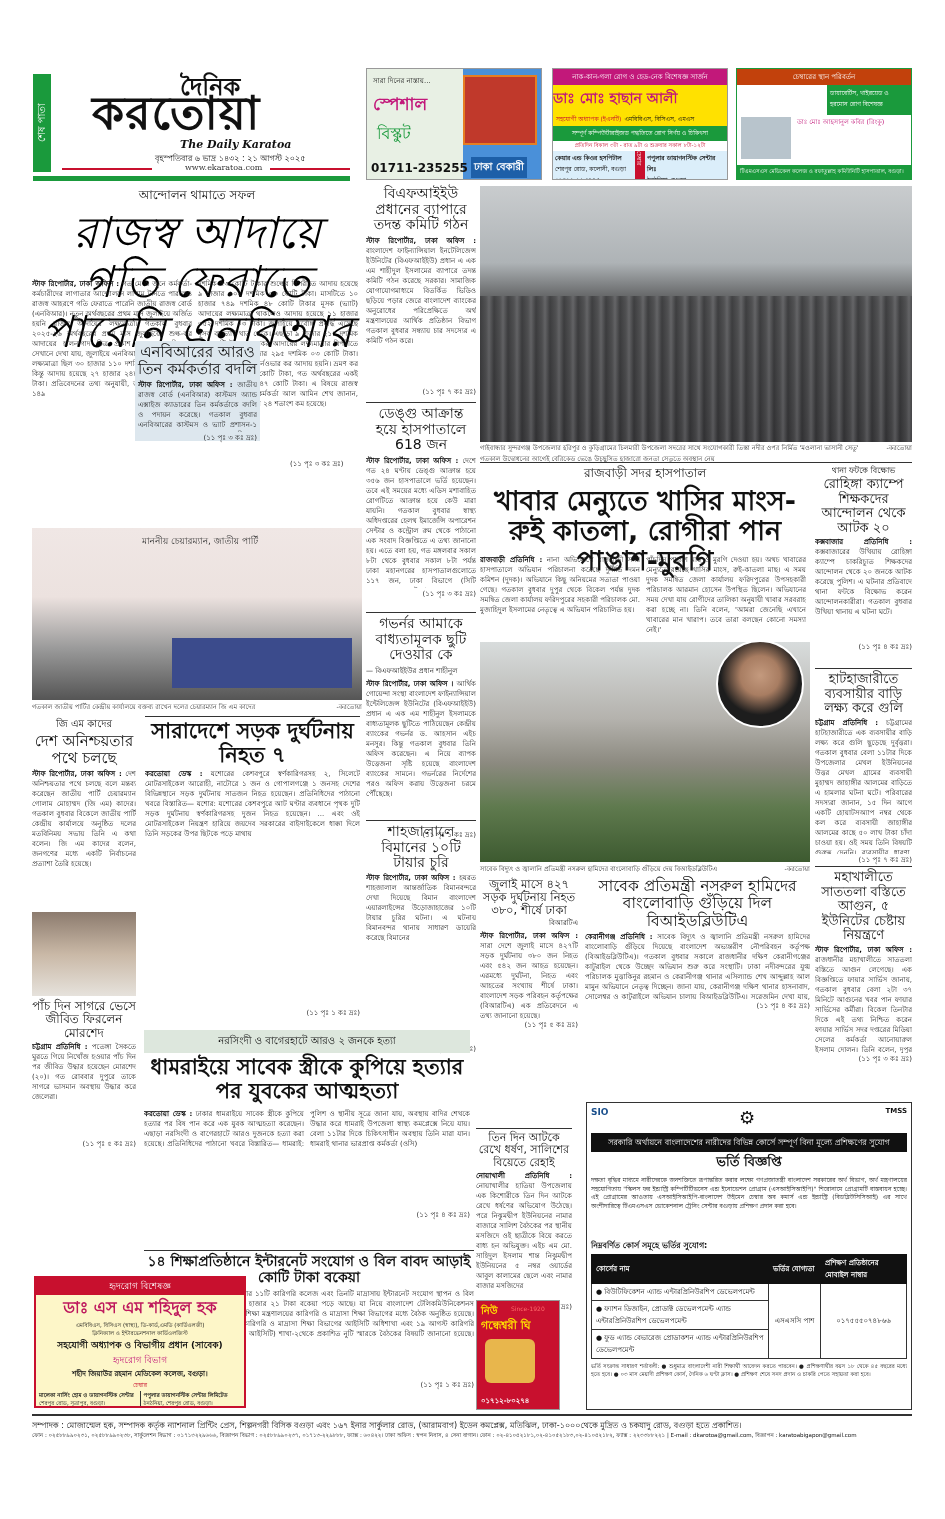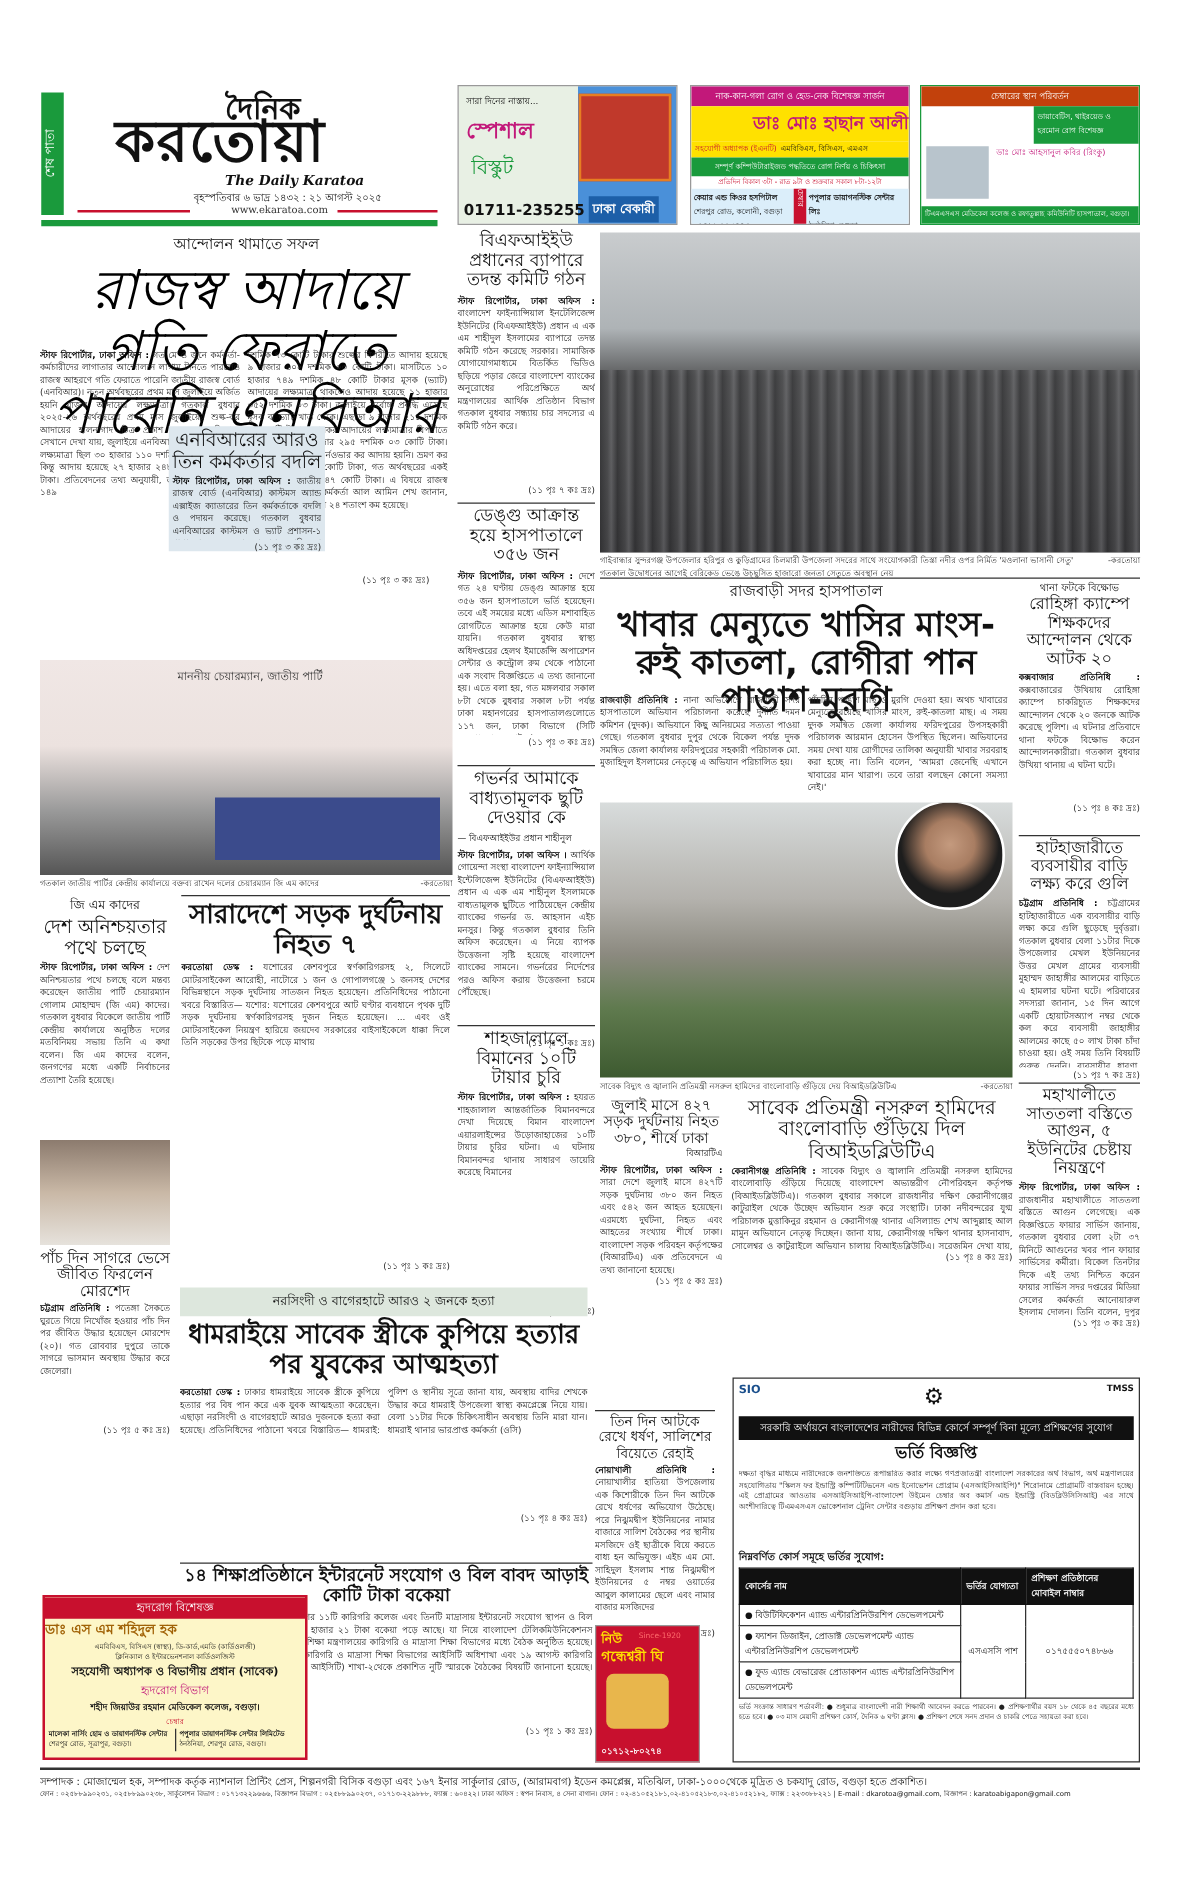--- a/index.html
+++ b/index.html
@@ -40,21 +40,21 @@
   <div class="abs" style="left:6px;top:6px;font-size:7px;">সারা দিনের নাস্তায়...</div>
   <div class="abs" style="left:6px;top:22px;font-size:17px;font-weight:bold;color:#c2187a;">স্পেশাল</div>
   <div class="abs" style="left:10px;top:52px;font-size:16px;font-weight:normal;color:#1a9a3c;">বিস্কুট</div>
   <div class="abs" style="left:4px;top:92px;font-size:12px;font-weight:bold;">01711-235255</div>
   <div class="abs" style="left:96px;top:6px;width:74px;height:70px;background:#c0392b;border:2px solid #e67e22;"></div>
   <div class="abs" style="left:104px;top:88px;background:#1d5fa8;color:#fff;font-size:10px;font-weight:bold;padding:2px 3px;">ঢাকা বেকারী</div>
 </div>
 
 <div class="abs ad" style="left:552px;top:68px;width:176px;height:112px;background:#fff;">
   <div style="background:#c2187a;color:#fff;font-size:7px;text-align:center;padding:2px;">নাক-কান-গলা রোগ ও হেড-নেক বিশেষজ্ঞ সার্জন</div>
-  <div style="background:#ffe100;color:#c2187a;font-size:14px;font-weight:bold;text-align:right;padding:2px 0;">ডাঃ মোঃ হাছান আলী</div>
+  <div style="background:#ffe100;color:#c2187a;font-size:14px;font-weight:bold;text-align:left;padding:2px 0;">ডাঃ মোঃ হাছান আলী</div>
   <div style="background:#ffe100;font-size:6px;display:flex;gap:3px;padding:1px 3px;">
       <span style="color:#c8102e;">সহযোগী অধ্যাপক (ইএনটি)</span>
       <span>এমবিবিএস, বিসিএস, এমএস</span>
     </div>
   <div style="background:#1a9a3c;color:#fff;font-size:6px;text-align:center;padding:2px;">সম্পূর্ণ কম্পিউটারাইজড পদ্ধতিতে রোগ নির্ণয় ও চিকিৎসা</div>
   <div style="font-size:5.5px;color:#c8102e;text-align:center;padding:1px;">প্রতিদিন বিকাল ৩টা - রাত ৯টা ও শুক্রবার সকাল ৮টা-১২টা</div>
   <div style="display:flex;font-size:6px;background:#dbeefa;height:40px;">
     <div style="flex:1;padding:2px;">
         <div style="font-weight:bold;">কেয়ার এন্ড কিওর হসপিটাল</div>
         <div>শেরপুর রোড, কলোনী, বগুড়া</div>
@@ -90,21 +90,21 @@
   <div class="cont" style="text-align:right;">(১১ পৃঃ ৩ কঃ দ্রঃ)</div>
 </div>
 
 <div class="abs" style="left:366px;top:186px;width:110px;">
   <div class="hl" style="font-size:14px;font-weight:normal;">বিএফআইইউ প্রধানের ব্যাপারে তদন্ত কমিটি গঠন</div>
   <div class="body-text" style="margin-top:3px;height:150px;"><b>স্টাফ রিপোর্টার, ঢাকা অফিস :</b> <span>বাংলাদেশ ফাইন্যান্সিয়াল ইনটেলিজেন্স ইউনিটের (বিএফআইইউ) প্রধান এ এক এম শাহীদুল ইসলামের ব্যাপারে তদন্ত কমিটি গঠন করেছে সরকার। সামাজিক যোগাযোগমাধ্যমে বিতর্কিত ভিডিও ছড়িয়ে পড়ার জেরে বাংলাদেশ ব্যাংকের অনুরোধের পরিপ্রেক্ষিতে অর্থ মন্ত্রণালয়ের আর্থিক প্রতিষ্ঠান বিভাগ গতকাল বুধবার সন্ধ্যায় চার সদস্যের এ কমিটি গঠন করে।</span></div>
   <div class="cont" style="text-align:right;">(১১ পৃঃ ৭ কঃ দ্রঃ)</div>
 </div>
 
 <div class="abs" style="left:366px;top:402px;width:110px;border-top:1px solid #333;padding-top:3px;">
-  <div class="hl" style="font-size:14px;font-weight:normal;">ডেঙ্গু আক্রান্ত হয়ে হাসপাতালে ৩৫৬ জন</div>
+  <div class="hl" style="font-size:14px;font-weight:normal;">ডেঙ্গু আক্রান্ত হয়ে হাসপাতালে 618 জন</div>
   <div class="body-text" style="margin-top:3px;height:132px;"><b>স্টাফ রিপোর্টার, ঢাকা অফিস :</b> <span>দেশে গত ২৪ ঘণ্টায় ডেঙ্গু আক্রান্ত হয়ে ৩৫৬ জন হাসপাতালে ভর্তি হয়েছেন। তবে এই সময়ের মধ্যে এডিস মশাবাহিত রোগটিতে আক্রান্ত হয়ে কেউ মারা যায়নি। গতকাল বুধবার স্বাস্থ্য অধিদপ্তরের হেলথ ইমার্জেন্সি অপারেশন সেন্টার ও কন্ট্রোল রুম থেকে পাঠানো এক সংবাদ বিজ্ঞপ্তিতে এ তথ্য জানানো হয়। এতে বলা হয়, গত মঙ্গলবার সকাল ৮টা থেকে বুধবার সকাল ৮টা পর্যন্ত ঢাকা মহানগরের হাসপাতালগুলোতে ১১৭ জন, ঢাকা বিভাগে (সিটি করপোরেশনের বাইরে)</span></div>
   <div class="cont" style="text-align:right;">(১১ পৃঃ ৩ কঃ দ্রঃ)</div>
 </div>
 
 <div class="abs" style="left:366px;top:612px;width:110px;border-top:1px solid #333;padding-top:3px;">
   <div class="hl" style="font-size:14px;font-weight:normal;">গভর্নর আমাকে বাধ্যতামূলক ছুটি দেওয়ার কে</div>
   <div style="font-size:7px;margin-top:2px;">— বিএফআইইউর প্রধান শাহীনুল</div>
   <div class="body-text" style="margin-top:2px;height:150px;"><b>স্টাফ রিপোর্টার, ঢাকা অফিস ।</b> <span>আর্থিক গোয়েন্দা সংস্থা বাংলাদেশ ফাইন্যান্সিয়াল ইন্টেলিজেন্স ইউনিটের (বিএফআইইউ) প্রধান এ এক এম শাহীনুল ইসলামকে বাধ্যতামূলক ছুটিতে পাঠিয়েছেন কেন্দ্রীয় ব্যাংকের গভর্নর ড. আহসান এইচ মনসুর। কিন্তু গতকাল বুধবার তিনি অফিস করেছেন। এ নিয়ে ব্যাপক উত্তেজনা সৃষ্টি হয়েছে বাংলাদেশ ব্যাংকের সামনে। গভর্নরের নির্দেশের পরও অফিস করায় উত্তেজনা চরমে পৌঁছেছে।</span></div>
   <div class="cont" style="text-align:right;">(১১ পৃঃ ১ কঃ দ্রঃ)</div>
 </div>
@@ -215,21 +215,21 @@
 </div>
 
 <div class="abs" style="left:144px;top:1250px;width:330px;border-top:1px solid #333;padding-top:3px;">
   <div class="hl" style="font-size:14px;">১৪ শিক্ষাপ্রতিষ্ঠানে ইন্টারনেট সংযোগ ও বিল বাবদ আড়াই কোটি টাকা বকেয়া</div>
   <div class="body-text" style="margin-top:4px;height:90px;"><b>স্টাফ রিপোর্টার, ঢাকা অফিস :</b> <span>দেশের ১১টি কারিগরি কলেজ এবং তিনটি মাদ্রাসায় ইন্টারনেট সংযোগ স্থাপন ও বিল বাবদ প্রায় দুই কোটি ৬১ লাখ ৬৪ হাজার ২১ টাকা বকেয়া পড়ে আছে। যা নিয়ে বাংলাদেশ টেলিকমিউনিকেশনস কোম্পানি লিমিটেড (বিটিসিএল) ও শিক্ষা মন্ত্রণালয়ের কারিগরি ও মাদ্রাসা শিক্ষা বিভাগের মধ্যে বৈঠক অনুষ্ঠিত হয়েছে। গত ১৮ আগস্ট শিক্ষা মন্ত্রণালয়ের কারিগরি ও মাদ্রাসা শিক্ষা বিভাগের আইসিটি অধিশাখা এবং ১৯ আগস্ট কারিগরি শিক্ষা অধিদপ্তরের (সমন্বয়, এপিএ ও আইসিটি) শাখা-২থেকে প্রকাশিত নুটি স্মারকে বৈঠকের বিষয়টি জানানো হয়েছে। গত ৭ আগস্ট অনুষ্ঠিত বৈঠকে</span></div>
   <div class="cont" style="text-align:right;">(১১ পৃঃ ১ কঃ দ্রঃ)</div>
 </div>
 
 <div class="abs ad" style="left:34px;top:1276px;width:212px;height:132px;border:2px solid #c8102e;background:#fdf6c8;">
   <div style="background:#c8102e;color:#fff;font-size:9px;text-align:center;padding:1px;">হৃদরোগ বিশেষজ্ঞ</div>
-  <div style="color:#a16207;font-size:11px;font-weight:bold;text-align:left;">ডাঃ এস এম শহিদুল হক</div>
+  <div style="color:#be185d;font-size:16px;font-weight:bold;text-align:center;">ডাঃ এস এম শহিদুল হক</div>
   <div style="font-size:5.5px;text-align:center;">এমবিবিএস, বিসিএস (স্বাস্থ্য), ডি-কার্ড,এমডি (কার্ডিওলজী)</div>
   <div style="font-size:5.5px;text-align:center;">ক্লিনিক্যাল ও ইন্টারভেনশনাল কার্ডিওলজিস্ট</div>
   <div style="font-size:9px;font-weight:bold;text-align:center;">সহযোগী অধ্যাপক ও বিভাগীয় প্রধান (সাবেক)</div>
   <div style="font-size:9px;color:#c2187a;text-align:center;">হৃদরোগ বিভাগ</div>
   <div style="font-size:7px;font-weight:bold;text-align:center;">শহীদ জিয়াউর রহমান মেডিকেল কলেজ, বগুড়া।</div>
   <div style="font-size:6px;color:#c8102e;text-align:center;">চেম্বার</div>
   <div style="display:flex;font-size:5.5px;">
     <div style="flex:1;padding:1px 3px;border-right:1px solid #333;">
         <div style="font-weight:bold;">মালেকা নার্সিং হোম ও ডায়াগনস্টিক সেন্টার</div>
         <div>শেরপুর রোড, সূত্রাপুর, বগুড়া।</div>

